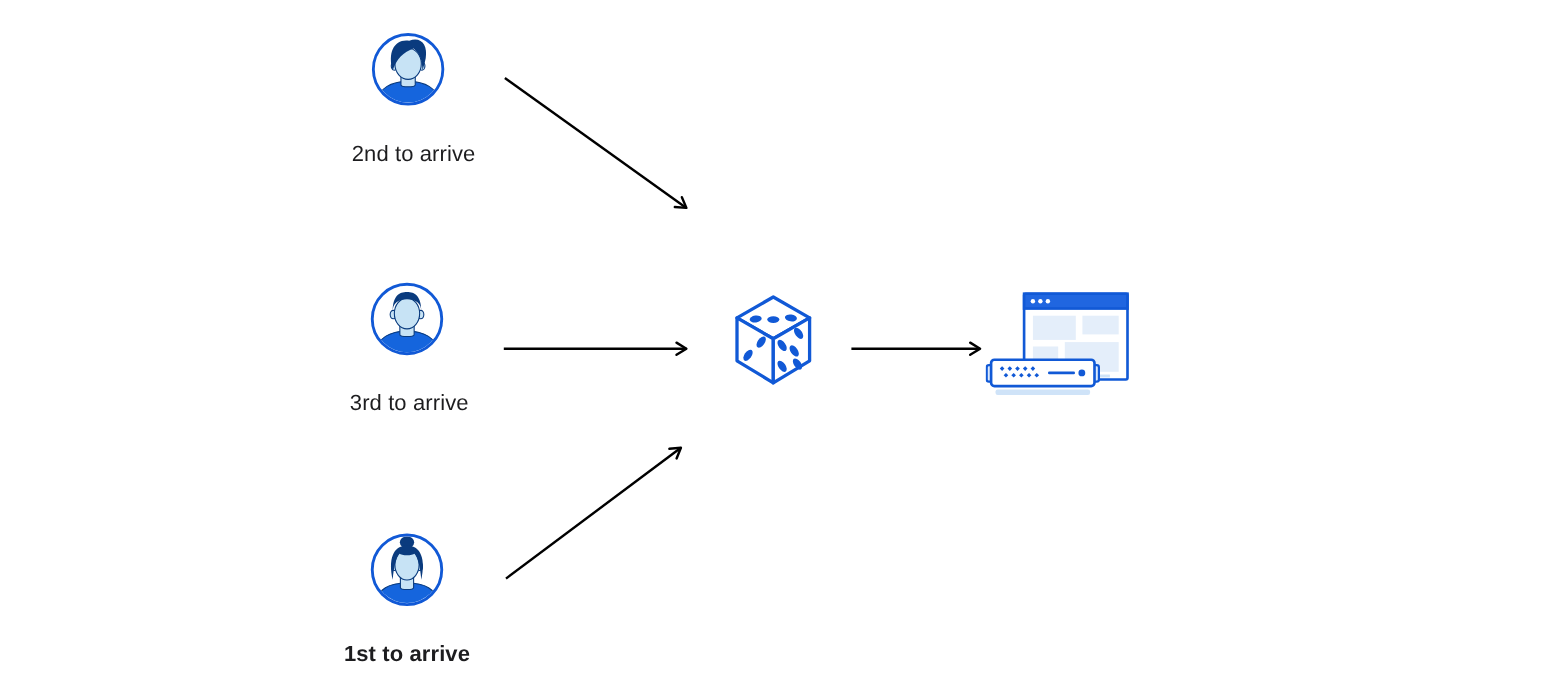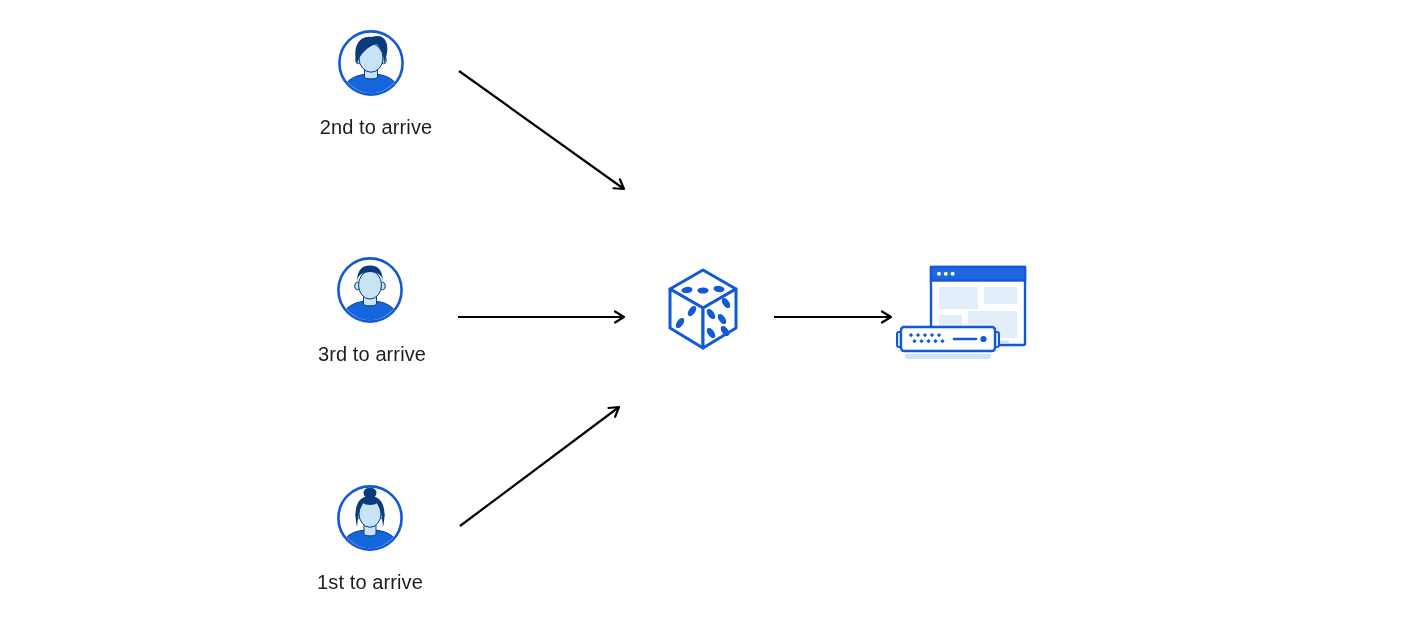--- a/index.html
+++ b/index.html
@@ -5,20 +5,21 @@
   html,body{margin:0;padding:0;background:#fff;}
   .canvas{
     position:relative;width:1405px;height:633px;background:var(--bg,#fff);
     font-family:"Liberation Sans",sans-serif;overflow:hidden;
   }
   .abs{position:absolute;}
   .node-label{
     position:absolute;width:160px;text-align:center;
     font-size:20px;line-height:24px;color:var(--text,#1d1d1f);
     letter-spacing:0.1px;
+    margin-top:13px;
   }
   svg{display:block;}
   .stroke-blue{stroke:var(--blue);}
   .fill-blue{fill:var(--blue);}
   .fill-face{fill:var(--face);}
   .fill-shirt{fill:var(--blue-mid);}
   .fill-hair{fill:var(--blue-dark);}
   .outline{stroke:var(--blue-dark);stroke-width:1;}
   .arrow-line{stroke:var(--arrow,#000);stroke-width:2.2;fill:none;}
 </style>
@@ -91,21 +92,21 @@
         <ellipse cx="34" cy="9" rx="6.5" ry="5.5" class="fill-hair"></ellipse>
         <path d="M3,68 C7,50 19,46 34,46 C49,46 61,50 65,68 Z" class="fill-shirt outline"></path>
         <ellipse cx="22.5" cy="31" rx="2.6" ry="3.6" class="fill-face outline"></ellipse>
         <ellipse cx="45.5" cy="31" rx="2.6" ry="3.6" class="fill-face outline"></ellipse>
         <path d="M28,37 L28,50 C28,52.5 40,52.5 40,50 L40,37 Z" class="fill-face outline"></path>
         <ellipse cx="34" cy="29.5" rx="11" ry="13.8" class="fill-face outline"></ellipse>
         <path d="M21,43 C17,25 21,12 34,12 C47,12 51,25 47,43 C46,31 44,24 41,19 C39,21.5 29,21.5 27,19 C24,24 22,31 21,43 Z" class="fill-hair"></path>
       </g>
     </svg>
   </div>
-  <div class="node-label" style="left:290px;top:570px;">1st to arrive</div>
+  <div class="node-label" style="left:290px;top:570px;font-weight:bold;">1st to arrive</div>
 
   <div class="abs" style="left:666px;top:266px;">
     <svg width="74" height="88" viewBox="0 0 74 88">
       <g fill="#fff" class="stroke-blue" stroke-width="3" stroke-linejoin="round">
         <polygon points="37,4 70,23 37,42 4,23"></polygon>
         <polygon points="4,23 37,42 37,82 4,62"></polygon>
         <polygon points="37,42 70,23 70,62 37,82"></polygon>
       </g>
       <g class="fill-blue">
 

